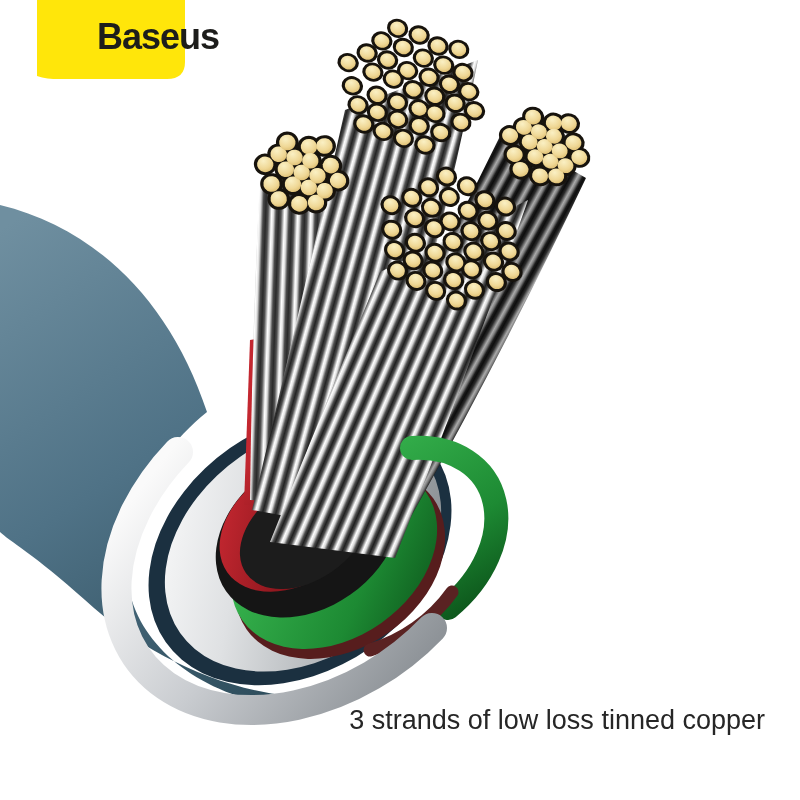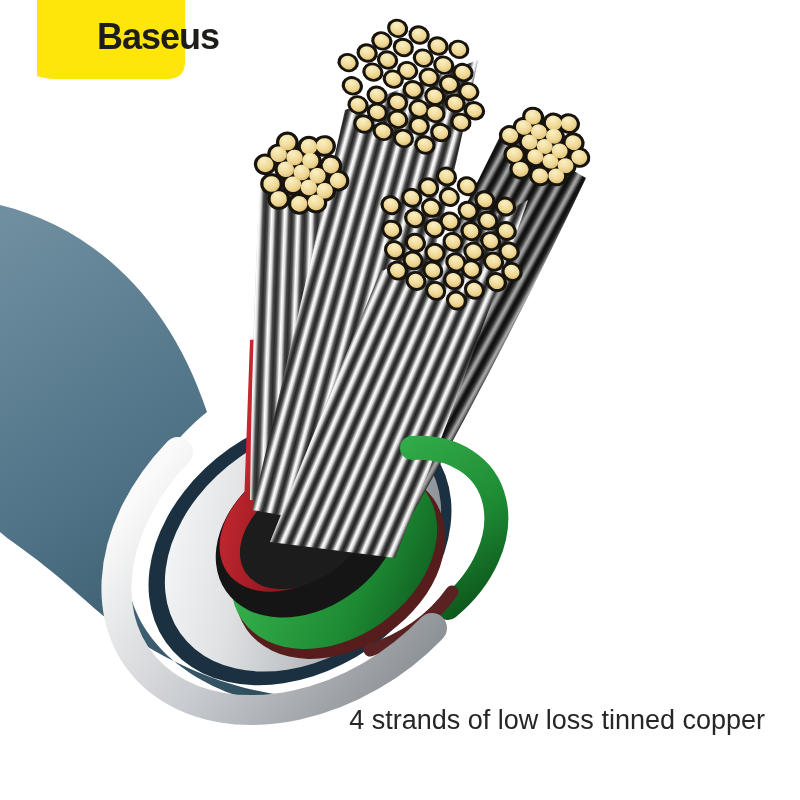--- a/index.html
+++ b/index.html
@@ -364,16 +364,16 @@
     <svg width="148" height="96" viewBox="0 0 148 96">
       <path d="M 0,0 H 148 V 62 Q 148,79 130,79 H 34 C 22,79 10,80 0,76 Z" fill="var(--logo-bg,#ffe60a)"></path>
     </svg>
     <span class="logo-text">Baseus</span>
   </div>
 
   <div class="headline">
   </div>
 
   <div class="subtext">
-    <div>4 strands of low loss tinned copper</div>
+    <div>3 strands of low loss tinned copper</div>
   </div>
 
 </div>
 
 </body></html>

